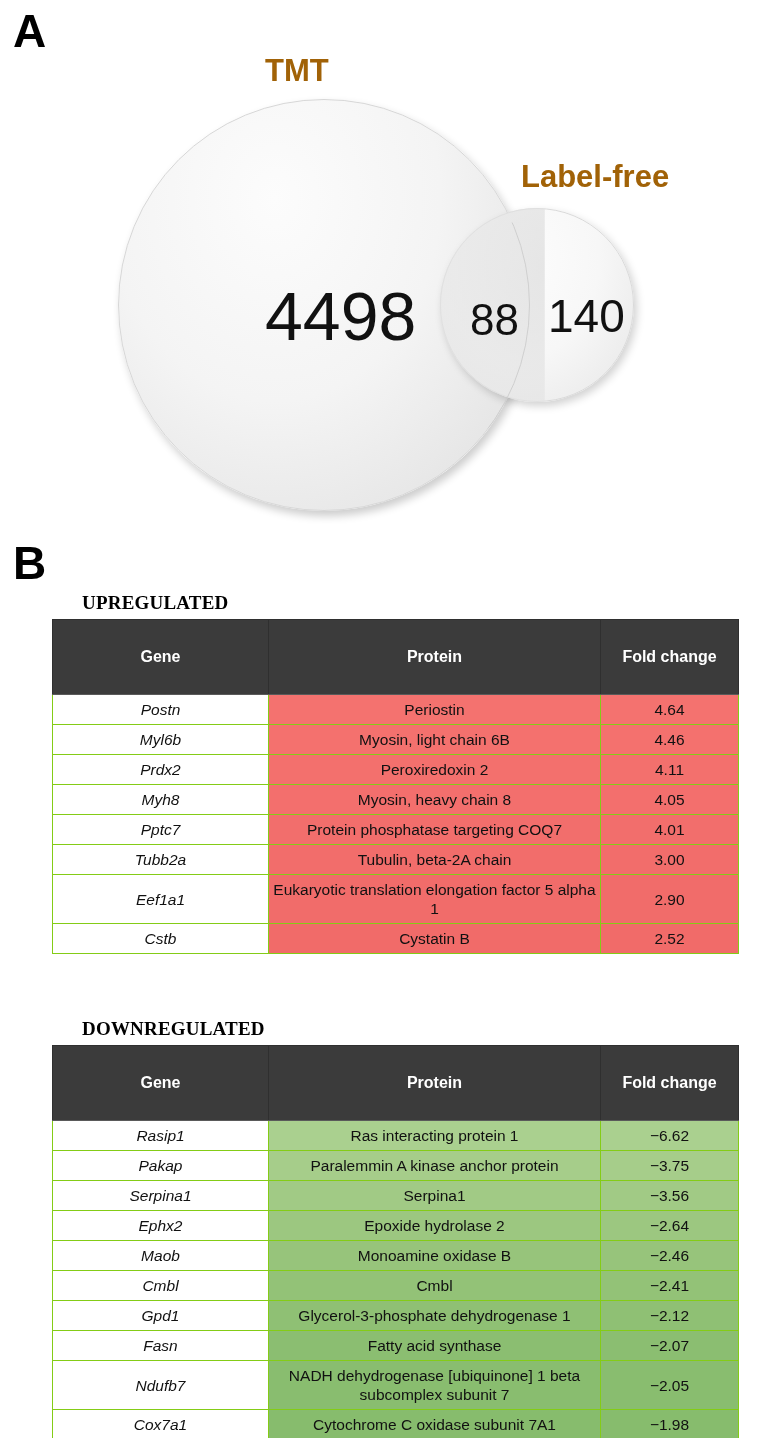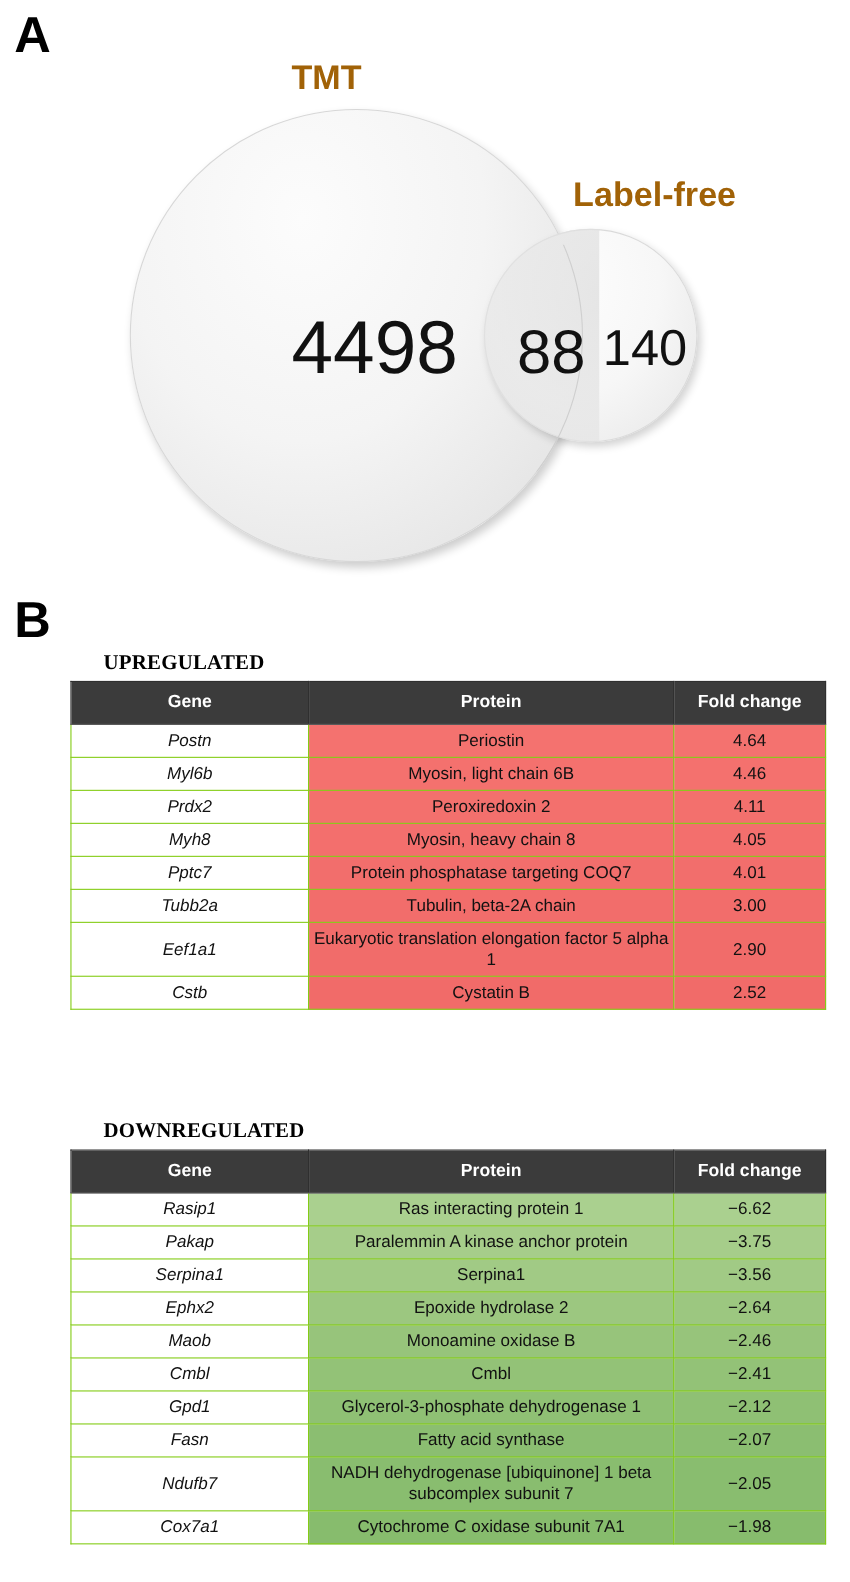--- a/index.html
+++ b/index.html
@@ -113,31 +113,31 @@
     position: absolute;
     font-family: "Liberation Sans", sans-serif;
     font-weight: normal;
     font-size: 48px;
     line-height: 48px;
     color: #111;
     z-index: 5;
     white-space: nowrap;
   }
   #venn-count-tmt-only  { left: 265px; top: 292px; font-size: 68px; }
-  #venn-count-overlap   { left: 470px; top: 296px; font-size: 56px; }
+  #venn-count-overlap   { left: 470px; top: 296px; font-size: 44px; }
   #venn-count-lf-only   { left: 548px; top: 292px; font-size: 46px; }
 
   
   #panel-b {
     position: absolute;
     left: 0;
     top: 530px;
     width: 773px;
   }
-  .table-block { position: absolute; left: 64px; width: 686px; }
+  .table-block { position: absolute; left: 52px; width: 686px; }
   #table-block-up   { top: 62px; }
   #table-block-down { top: 488px; }
 
   .table-caption {
     font-family: "Liberation Serif", serif;
     font-weight: bold;
     font-size: 19px;
     line-height: 22px;
     letter-spacing: 0.2px;
     color: #000;
@@ -154,21 +154,21 @@
   table.data-table col.col-gene  { width: 216px; }
   table.data-table col.col-prot  { width: 332px; }
   table.data-table col.col-fold  { width: 138px; }
 
   table.data-table thead th {
     background: #3b3b3b;
     color: #ffffff;
     font-family: "Liberation Sans", sans-serif;
     font-weight: bold;
     font-size: 16px;
-    padding: 10px 4px;
+    padding: 28px 4px;
     border: 1px solid #2f2f2f;
     border-bottom: 1px solid #5a5a5a;
   }
   table.data-table tbody td {
     font-family: "Liberation Sans", sans-serif;
     font-size: 15.5px;
     text-align: center;
     vertical-align: middle;
     padding: 5px 4px;
     border: 1px solid #84cc16;

